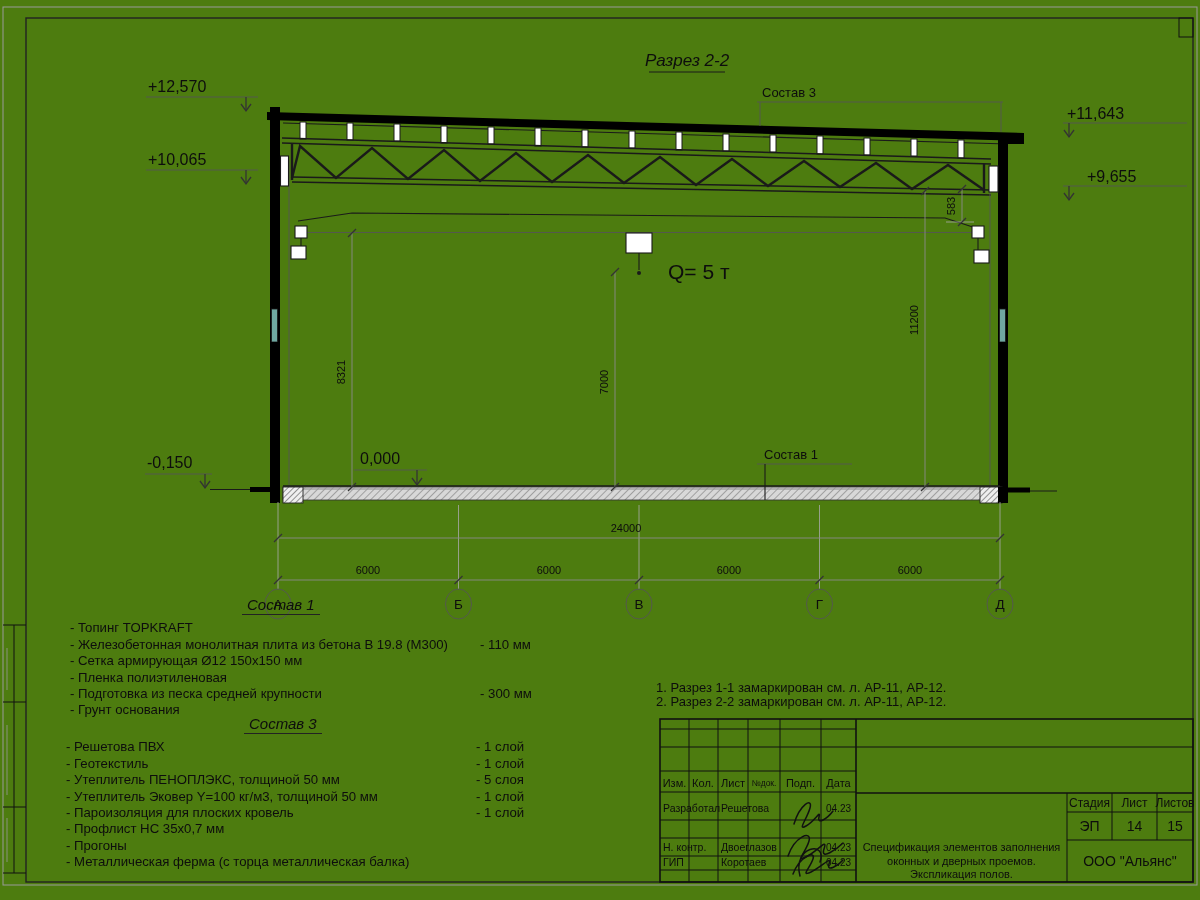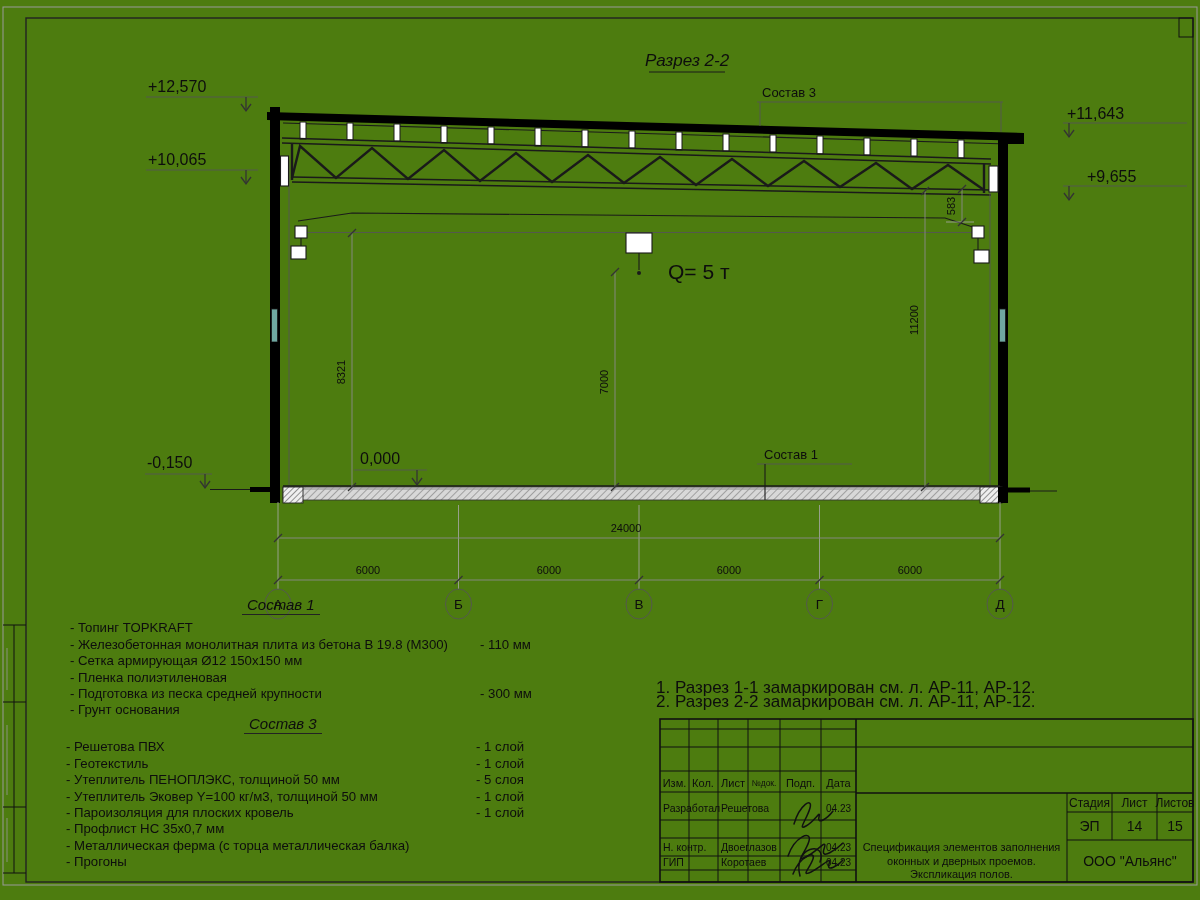--- a/index.html
+++ b/index.html
@@ -32,21 +32,21 @@
   .tbl{stroke:#111;stroke-width:1;fill:none;}
   .tbl2{stroke:#111;stroke-width:1.6;fill:none;}
   .wh{fill:#fff;stroke:#1a1a1a;stroke-width:1.1;}
   .sig{stroke:#111;stroke-width:1.5;fill:none;stroke-linecap:round;}
   
   .txtblock{position:absolute;font-size:13.2px;line-height:16.4px;white-space:nowrap;}
   .tb-head{display:inline-block;font-style:italic;font-size:15px;border-bottom:1px solid #222;
            padding:0 5px 1px 5px;margin-bottom:5px;}
   .row{position:relative;height:16.4px;}
   .val{position:absolute;left:410px;top:0;}
-  .notes{position:absolute;font-size:17px;line-height:14px;white-space:nowrap;}
+  .notes{position:absolute;font-size:13px;line-height:14px;white-space:nowrap;}
 </style>
 </head>
 <body>
 
 <div class="page">
 
 <svg width="1200" height="900" viewBox="0 0 1200 900">
   <defs>
     <pattern id="hatch" width="5" height="5" patternUnits="userSpaceOnUse" patternTransform="rotate(45)">
       <rect width="5" height="5" fill="#d8d8d8"></rect>
@@ -350,22 +350,22 @@
 <div class="txtblock" style="left:66px;top:716px;width:520px;">
   <div style="text-align:left;margin-left:178px;">
     <span class="tb-head">Состав 3</span>
   </div>
   <div class="row"><span>- Решетова ПВХ</span><span class="val">- 1 слой</span></div>
   <div class="row"><span>- Геотекстиль</span><span class="val">- 1 слой</span></div>
   <div class="row"><span>- Утеплитель ПЕНОПЛЭКС, толщиной 50 мм</span><span class="val">- 5 слоя</span></div>
   <div class="row"><span>- Утеплитель Эковер Y=100 кг/м3, толщиной 50 мм</span><span class="val">- 1 слой</span></div>
   <div class="row"><span>- Пароизоляция для плоских кровель</span><span class="val">- 1 слой</span></div>
   <div class="row"><span>- Профлист НС 35х0,7 мм</span><span class="val"></span></div>
+  <div class="row"><span>- Прогоны</span><span class="val"></span></div>
   <div class="row"><span>- Металлическая ферма (с торца металлическая балка)</span><span class="val"></span></div>
-  <div class="row"><span>- Прогоны</span><span class="val"></span></div>
 </div>
 
 <div class="notes" style="left:656px;top:681px;">
   <div>1. Разрез 1-1 замаркирован см. л. АР-11, АР-12.</div>
   <div>2. Разрез 2-2 замаркирован см. л. АР-11, АР-12.</div>
 </div>
 
 </div>
 
 </body></html>

